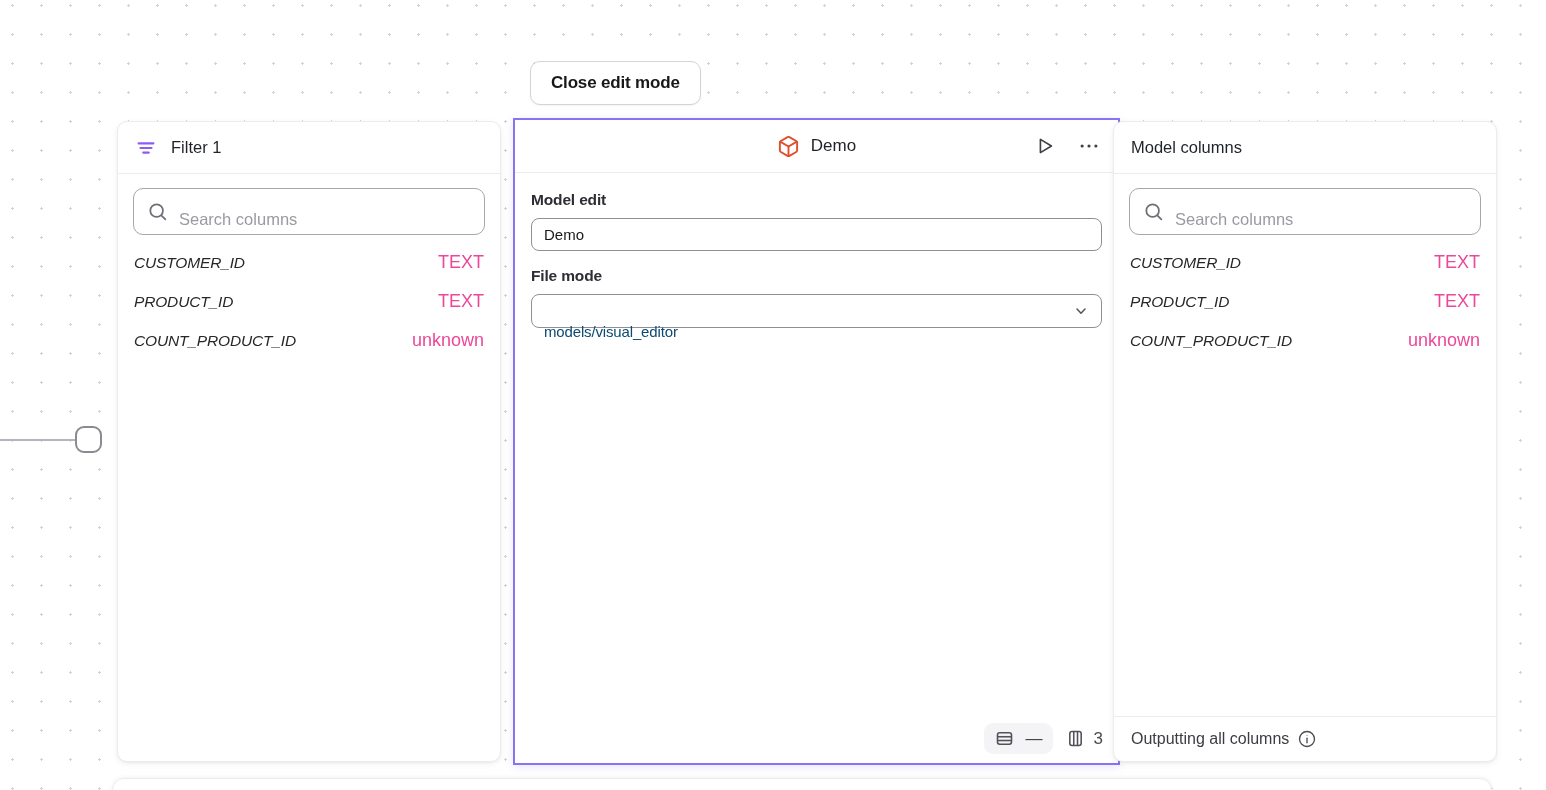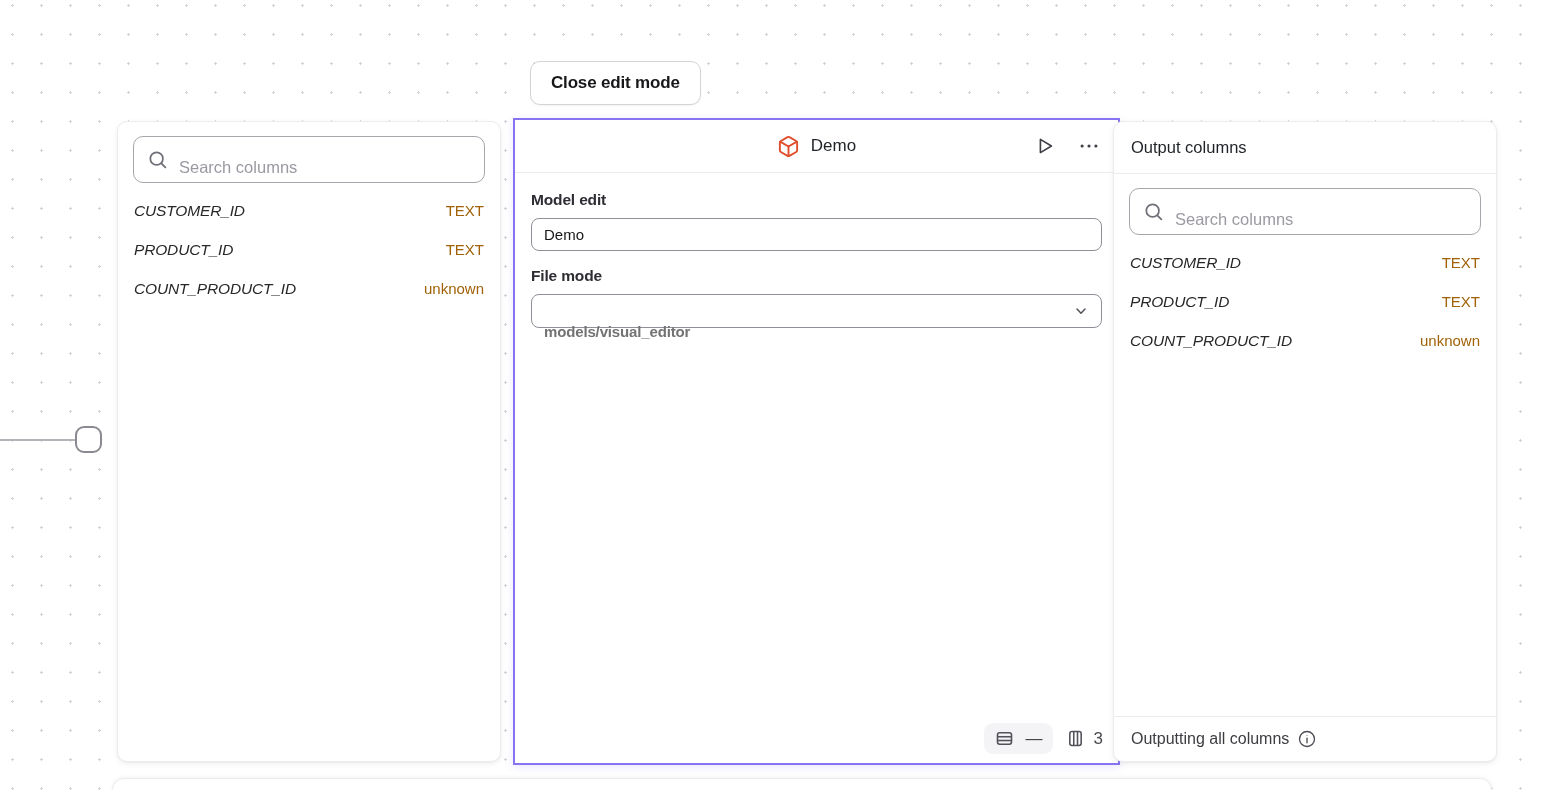--- a/index.html
+++ b/index.html
@@ -103,21 +103,21 @@
   }
   .search-input::placeholder { color: #9a9aa2; }
 
   
   .col-list { margin: 4px 16px 0 16px; }
   .col-row {
     height: 39px;
     display: flex; align-items: center; justify-content: space-between;
   }
   .col-name { font-size: 15.5px; color: #27272a; letter-spacing: -0.01em; font-style: italic; }
-  .col-type { font-size: 15px; color: #a16207; }
+  .col-type { font-size: 18px; color: #ec4899; }
 
   
   .form-body { padding: 16px; }
   .field-label {
     font-size: 15.5px; font-weight: 600; color: #2d2d33;
     letter-spacing: -0.01em;
     margin: 2px 0 9px 0;
   }
   .text-input {
     width: 100%; height: 33px;
@@ -132,21 +132,21 @@
   .field-gap { height: 14px; }
   .select-box {
     width: 100%; height: 34px;
     border: 1px solid #8f8f97;
     border-radius: 8px;
     background: #fff;
     display: flex; align-items: center; justify-content: space-between;
     padding: 0 12px;
     cursor: pointer;
   }
-  .select-value { font-size: 15px; font-weight: 700; color: #737373; letter-spacing: -0.01em; margin-top: 41px; }
+  .select-value { font-size: 15px; font-weight: 400; color: #0c4a6e; letter-spacing: -0.01em; margin-top: 41px; }
 
   .mid-footer {
     position: absolute; right: 15px; bottom: 9px;
     display: flex; align-items: center; gap: 12px;
   }
   .count-pill {
     display: flex; align-items: center; gap: 11px;
     background: #f4f4f6;
     border-radius: 9px;
     height: 31px; padding: 0 10px;
@@ -171,20 +171,30 @@
 <body>
 
 <div class="canvas">
 
   <div class="edge-line"></div>
   <div class="edge-handle"></div>
 
   <button class="close-edit-btn">Close edit mode</button>
 
   <div class="panel panel-left">
+    <div class="panel-header">
+      <span style="display:flex;">
+        <svg width="22" height="22" viewBox="0 0 24 24" fill="none" stroke="#8b5cf6" stroke-width="2.4" stroke-linecap="round">
+          <line x1="4" y1="7" x2="20" y2="7"></line>
+          <line x1="6" y1="12" x2="18" y2="12"></line>
+          <line x1="9" y1="17" x2="15" y2="17"></line>
+        </svg>
+      </span>
+      <span>Filter 1</span>
+    </div>
     <div class="search-wrap">
       <span>
         <svg width="21" height="21" viewBox="0 0 24 24" fill="none" stroke="#6f6f77" stroke-width="2" stroke-linecap="round">
           <circle cx="11" cy="11" r="7.2"></circle>
           <line x1="16.6" y1="16.6" x2="21" y2="21"></line>
         </svg>
       </span>
       <input class="search-input" placeholder="Search columns" style="">
     </div>
     <div class="col-list">
@@ -261,21 +271,21 @@
             <line x1="14.3" y1="4" x2="14.3" y2="20"></line>
           </svg>
         </span>
         <span class="col-count">3</span>
       </div>
     </div>
   </div>
 
   <div class="panel panel-right">
     <div class="panel-header" style="gap:0;">
-      <span>Output columns</span>
+      <span>Model columns</span>
     </div>
     <div class="search-wrap">
       <span>
         <svg width="21" height="21" viewBox="0 0 24 24" fill="none" stroke="#6f6f77" stroke-width="2" stroke-linecap="round">
           <circle cx="11" cy="11" r="7.2"></circle>
           <line x1="16.6" y1="16.6" x2="21" y2="21"></line>
         </svg>
       </span>
       <input class="search-input" placeholder="Search columns" style="">
     </div>

